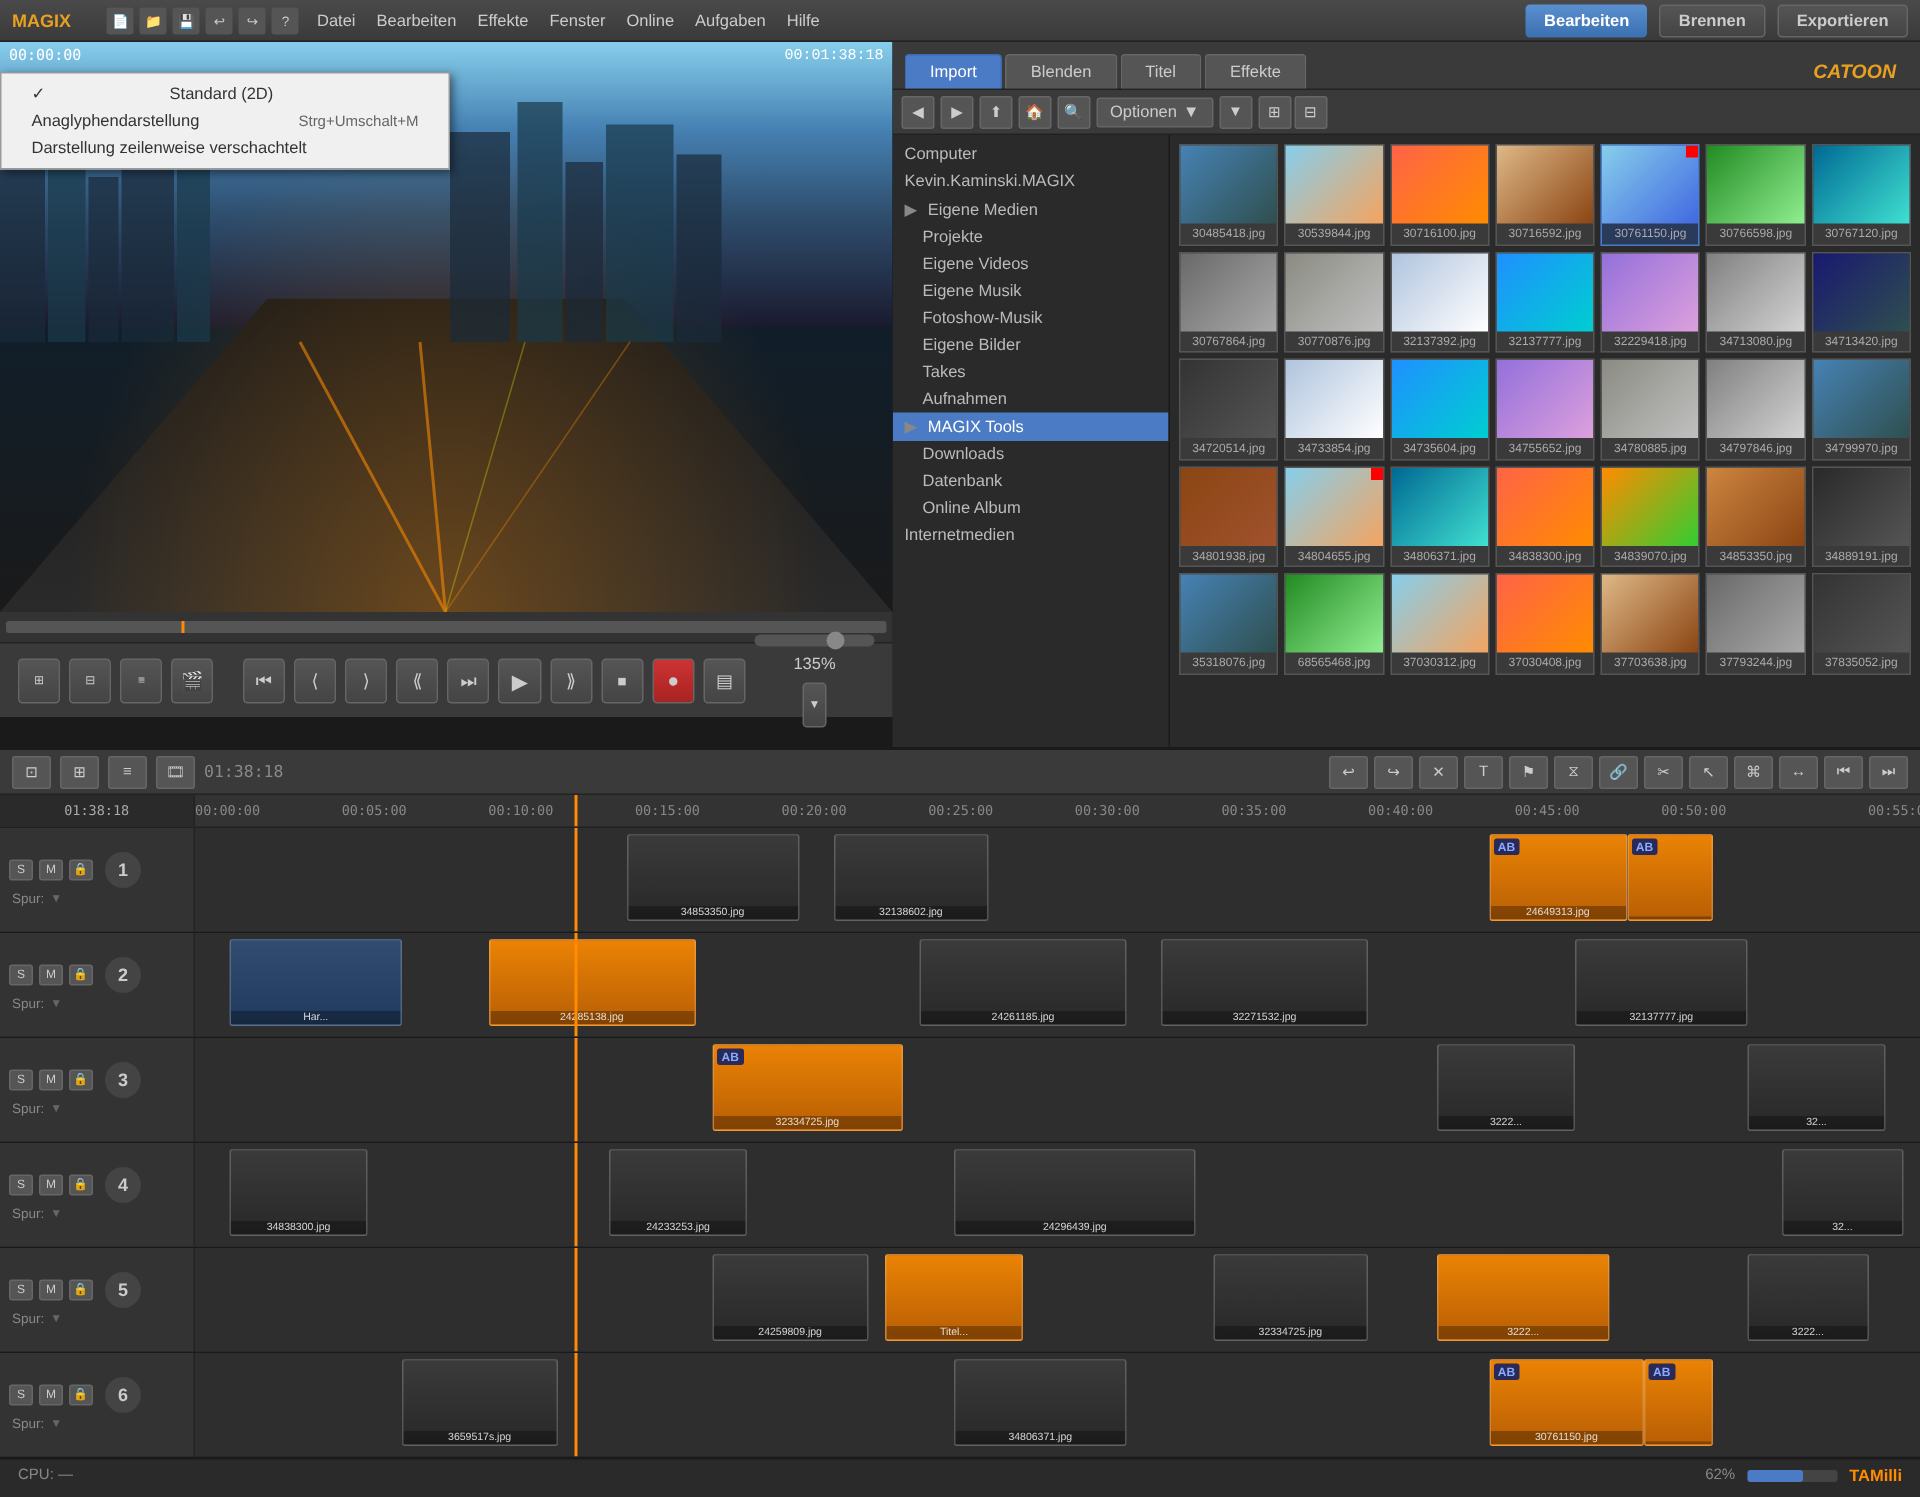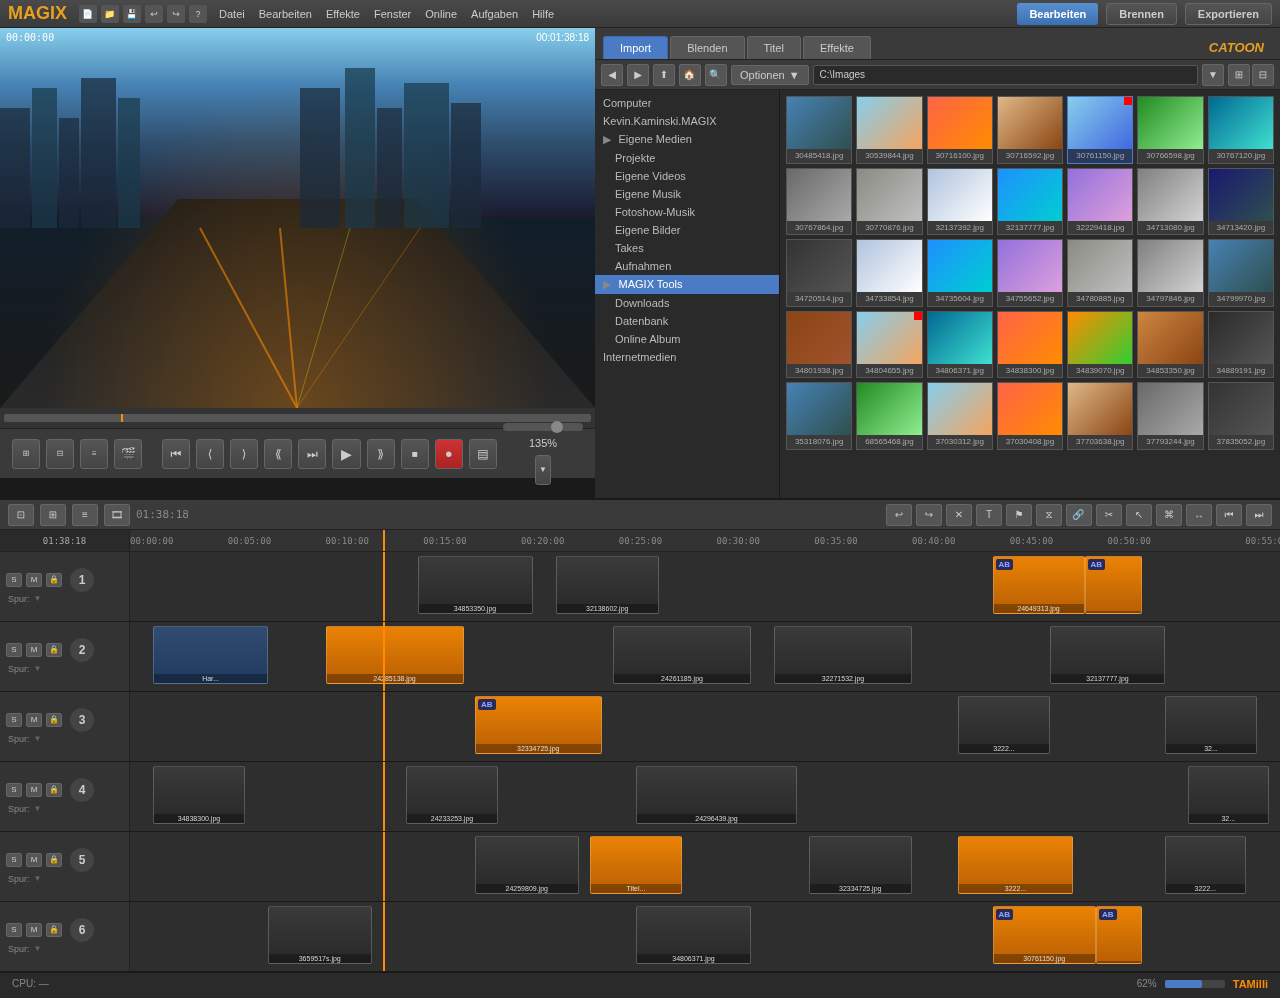--- a/index.html
+++ b/index.html
@@ -1,20 +1,20 @@
 <!DOCTYPE html>
 <html><head>
   <meta charset="utf-8">
   <style>
     * { margin: 0; padding: 0; box-sizing: border-box; }
     body { width: 1280px; height: 998px; background: #2a2a2a; font-family: Arial, sans-serif; font-size: 11px; color: #ccc; overflow: hidden; }
 
     
     .menu-bar { height: 28px; background: linear-gradient(180deg, #4a4a4a 0%, #3a3a3a 100%); display: flex; align-items: center; padding: 0 8px; border-bottom: 1px solid #222; }
-    .menu-logo { color: #e8a020; font-weight: bold; font-size: 18px; margin-right: 12px; }
+    .menu-logo { color: #e8a020; font-weight: bold; font-size: 12px; margin-right: 24px; }
     .menu-icons { display: flex; gap: 4px; margin-right: 12px; }
     .menu-icon { width: 18px; height: 18px; background: #555; border-radius: 2px; display: flex; align-items: center; justify-content: center; font-size: 9px; cursor: pointer; }
     .menu-items { display: flex; gap: 14px; flex: 1; }
     .menu-item { cursor: pointer; color: #ccc; font-size: 11px; }
     .menu-right { display: flex; gap: 8px; }
     .menu-btn { height: 22px; padding: 0 12px; border-radius: 3px; border: none; cursor: pointer; font-size: 11px; font-weight: bold; }
     .btn-bearbeiten { background: linear-gradient(180deg, #5a8fd0 0%, #3a6fb0 100%); color: #fff; }
     .btn-brennen { background: linear-gradient(180deg, #555 0%, #444 100%); color: #ccc; border: 1px solid #666; }
     .btn-exportieren { background: linear-gradient(180deg, #555 0%, #444 100%); color: #ccc; border: 1px solid #666; }
 
@@ -28,21 +28,21 @@
     .dropdown-menu { position: absolute; top: 20px; left: 0; background: #f0f0f0; border: 1px solid #999; box-shadow: 2px 2px 6px rgba(0,0,0,0.5); z-index: 100; min-width: 300px; padding: 4px 0; }
     .dropdown-item { padding: 3px 20px; cursor: pointer; color: #333; font-size: 11px; display: flex; align-items: center; justify-content: space-between; }
     .dropdown-item.checked::before { content: '✓'; margin-right: 6px; color: #333; }
     .dropdown-shortcut { color: #666; font-size: 10px; margin-left: 20px; }
 
     .video-frame { width: 100%; height: 380px; background: linear-gradient(180deg, #1a3a5c 0%, #0d2030 30%, #1a1a1a 100%); position: relative; overflow: hidden; }
     .video-cityscape { position: absolute; top: 0; left: 0; right: 0; height: 50%; background: linear-gradient(180deg, #87CEEB 0%, #4682B4 30%, #2F4F6F 60%, #1a1a2e 100%); }
     .video-road { position: absolute; bottom: 0; left: 0; right: 0; height: 55%; background: linear-gradient(180deg, #1a1a1a 0%, #2a2a2a 100%); clip-path: polygon(30% 0%, 70% 0%, 100% 100%, 0% 100%); }
     .video-overlay { position: absolute; inset: 0; background: radial-gradient(ellipse at center bottom, rgba(255,140,0,0.3) 0%, transparent 60%); }
     .timecode-tl { position: absolute; top: 4px; left: 6px; color: #fff; font-size: 10px; font-family: monospace; }
-    .timecode-tr { position: absolute; top: 4px; right: 6px; color: #fff; font-size: 10px; font-family: Liberation Sans, sans-serif; }
+    .timecode-tr { position: absolute; top: 4px; right: 6px; color: #fff; font-size: 10px; font-family: Liberation Mono, monospace; }
 
     .timeline-mini { height: 20px; background: #333; display: flex; align-items: center; padding: 0 4px; }
     .timeline-mini-bar { flex: 1; height: 8px; background: #555; border-radius: 2px; position: relative; }
     .timeline-mini-pos { position: absolute; left: 20%; width: 2px; height: 100%; background: #ff8c00; }
 
     .transport-bar { height: 50px; background: #3a3a3a; display: flex; align-items: center; padding: 0 12px; gap: 6px; border-top: 1px solid #222; }
     .transport-btn { width: 30px; height: 30px; background: linear-gradient(180deg, #555 0%, #444 100%); border: 1px solid #666; border-radius: 3px; display: flex; align-items: center; justify-content: center; cursor: pointer; color: #ccc; font-size: 12px; }
     .transport-btn.record { background: linear-gradient(180deg, #cc3333 0%, #aa2222 100%); }
     .transport-btn.play { font-size: 14px; }
     .zoom-display { margin-left: auto; display: flex; align-items: center; gap: 6px; flex-direction: column; }
@@ -167,20 +167,34 @@
     <button class="menu-btn btn-bearbeiten">Bearbeiten</button>
     <button class="menu-btn btn-brennen">Brennen</button>
     <button class="menu-btn btn-exportieren">Exportieren</button>
   </div>
 </div>
 
 <div class="main-area">
 
   <div class="video-panel">
 
+    <div class="dropdown-menu">
+      <div class="dropdown-item checked">
+        <span>Standard (2D)</span>
+        <span class="dropdown-shortcut"></span>
+      </div>
+      <div class="dropdown-item">
+        <span>Anaglyphendarstellung</span>
+        <span class="dropdown-shortcut">Strg+Umschalt+M</span>
+      </div>
+      <div class="dropdown-item">
+        <span>Darstellung zeilenweise verschachtelt</span>
+        <span class="dropdown-shortcut"></span>
+      </div>
+    </div>
 
     <div class="video-frame">
       <div class="video-cityscape"></div>
       <div class="video-road"></div>
       <div class="video-overlay"></div>
 
       <svg style="position:absolute;inset:0;width:100%;height:100%;opacity:0.7">
 
         <rect x="0" y="80" width="30" height="120" fill="#1a2a3a"></rect>
         <rect x="32" y="60" width="25" height="140" fill="#1a3a4a"></rect>
@@ -248,23 +262,20 @@
     <div class="file-toolbar">
       <div class="ftb-btn">◀</div>
       <div class="ftb-btn">▶</div>
       <div class="ftb-btn">⬆</div>
       <div class="ftb-btn">🏠</div>
       <div class="ftb-btn">🔍</div>
       <div class="ftb-options">
         <span>Optionen</span>
         <span>▼</span>
       </div>
-      <div class="ftb-path">
-        <span>C:\Images</span>
-      </div>
       <div class="ftb-btn">▼</div>
       <div class="ftb-grid">
         <div class="ftb-btn">⊞</div>
         <div class="ftb-btn">⊟</div>
       </div>
     </div>
 
     <div class="panel-content">
 
       <div class="file-tree" id="file-tree-container">

